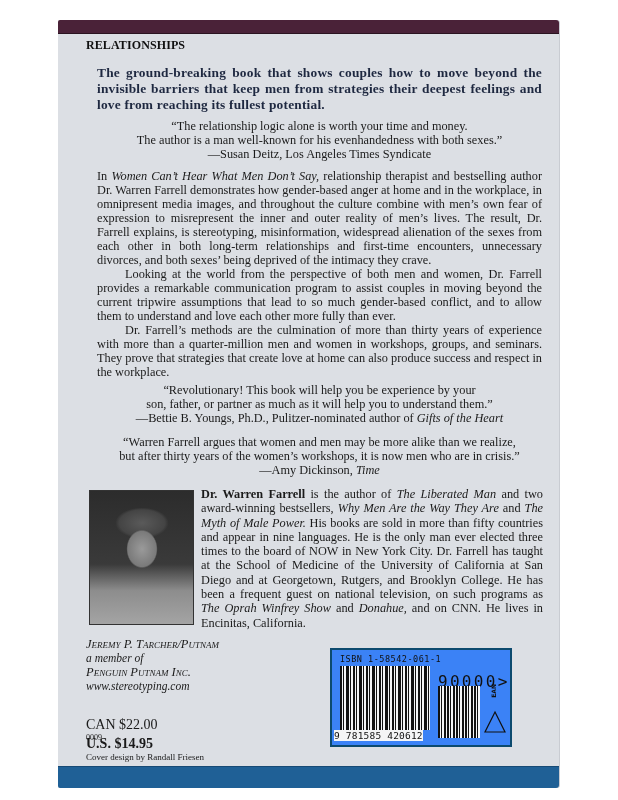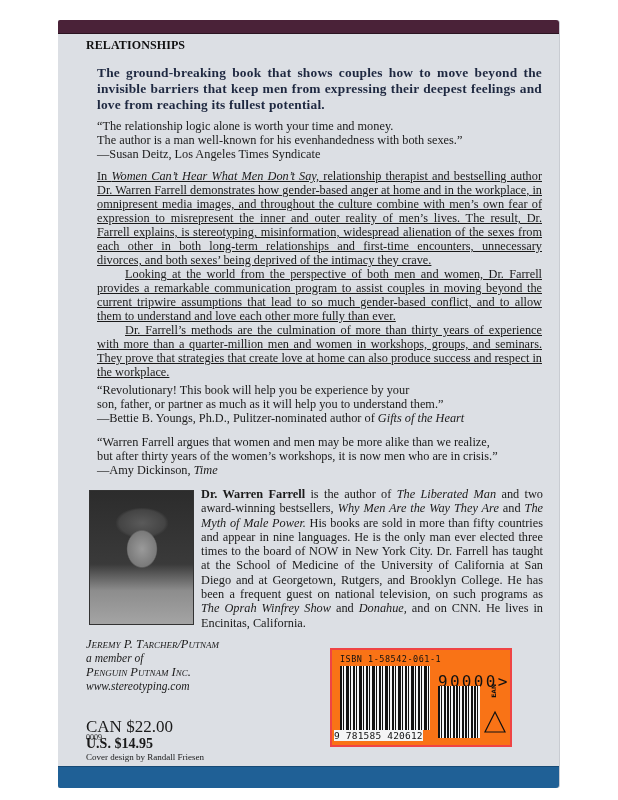--- a/index.html
+++ b/index.html
@@ -2,56 +2,56 @@
 <html><head>
 <meta charset="utf-8">
 <style>
   html, body { margin:0; padding:0; background:#ffffff; }
   body { width:618px; height:800px; position:relative; overflow:hidden; font-family:"Liberation Serif","DejaVu Serif",serif; color:#1a1a1a; }
   .book { position:absolute; left:58px; top:20px; width:501px; height:768px; background:#dcdfe4; border-radius:2px 3px 3px 2px; box-shadow: 1px 0 0 #c9ccd2; overflow:hidden; }
   .band-top { position:absolute; left:0; top:0; width:100%; height:13px; background:#4a2238; border-bottom:1px solid #2a1320; }
   .band-bottom { position:absolute; left:0; bottom:0; width:100%; height:21px; background:#1f6096; border-top:1px solid #174a75; }
   .category { position:absolute; left:28px; top:18px; font-size:12px; font-weight:bold; letter-spacing:0.1px; color:#111; }
   .headline { position:absolute; left:39px; top:45px; width:445px; font-size:13.4px; font-weight:bold; color:#1e2840; line-height:16px; text-align:justify; letter-spacing:0.2px; }
-  .quote { position:absolute; left:39px; width:445px; text-align:left; font-size:12.3px; line-height:14px; }
+  .quote { position:absolute; left:39px; width:445px; text-align:center; font-size:12.3px; line-height:14px; }
   .q1 { top:99px; }
   .q2 { top:363px; }
   .q3 { top:415px; }
-  .body { position:absolute; left:39px; top:149px; width:445px; font-size:12.3px; line-height:14px; text-align:justify;text-decoration:underline; }
+  .body { position:absolute; left:39px; top:149px; width:445px; font-size:12.3px; line-height:14px; text-align:justify; }
   .body p { margin:0; }
   .body p.indent { text-indent:28px; }
   .photo { position:absolute; left:31px; top:470px; width:103px; height:133px; border:1px solid #333; background:
       radial-gradient(ellipse 26px 32px at 52px 58px, #9a9a9a 0%, #7a7a7a 55%, transparent 60%),
       radial-gradient(ellipse 38px 22px at 52px 32px, #5a5a5a 0%, #444 60%, transparent 70%),
       linear-gradient(180deg, #2c2c2c 0%, #3a3a3a 55%, #8d8d8d 75%, #a4a4a4 100%); }
   .bio { position:absolute; left:143px; top:467px; width:342px; font-size:12.3px; line-height:14.3px; text-align:justify; }
   .publisher { position:absolute; left:28px; top:617px; font-size:11.5px; line-height:14px;font-style:italic; }
   .publisher .sc { font-variant:small-caps; font-size:12.5px; }
   .price-us { position:absolute; left:28px; top:716px; font-size:14px; font-weight:bold; }
-  .price-can { position:absolute; left:28px; top:697px; font-size:17px; }
+  .price-can { position:absolute; left:28px; top:697px; font-size:14px; }
   .code { position:absolute; left:28px; top:713px; font-size:8px; }
   .credit { position:absolute; left:28px; top:732px; font-size:9px; }
-  .barcode-box { position:absolute; left:272px; top:628px; width:178px; height:95px; background:#f97316; border:2px solid #ef4444; }
+  .barcode-box { position:absolute; left:272px; top:628px; width:178px; height:95px; background:#3b82f6; border:2px solid #0c4a6e; }
   .isbn-text { position:absolute; left:8px; top:4px; font-family:"DejaVu Sans Mono","Liberation Mono",monospace; font-size:8.5px; letter-spacing:0.5px; color:#111; }
   .bars-main { position:absolute; left:8px; top:16px; width:90px; height:64px; background:repeating-linear-gradient(90deg,#111 0 2px,#f4f5f6 2px 3px,#111 3px 4px,#f4f5f6 4px 6px,#111 6px 9px,#f4f5f6 9px 10px,#111 10px 11px,#f4f5f6 11px 13px); }
   .ean-digits { position:absolute; left:2px; top:80px; font-family:"DejaVu Sans Mono","Liberation Mono",monospace; font-size:9.5px; color:#111; letter-spacing:0.2px; background:#f4f5f6; }
   .addon-digits { position:absolute; left:106px; top:22px; font-family:"DejaVu Sans Mono","Liberation Mono",monospace; font-size:16px; letter-spacing:2.3px; color:#111; }
   .bars-addon { position:absolute; left:106px; top:36px; width:42px; height:52px; background:repeating-linear-gradient(90deg,#111 0 2px,#f4f5f6 2px 3px,#111 3px 4px,#f4f5f6 4px 6px,#111 6px 8px,#f4f5f6 8px 9px); }
   .ean-label { position:absolute; left:158px; top:34px; font-family:"DejaVu Sans","Liberation Sans",sans-serif; font-size:6px; font-weight:bold; writing-mode:vertical-rl; transform:rotate(180deg); color:#111; }
   .triangle-icon { position:absolute; left:151px; top:60px; width:24px; height:24px; }
 </style>
 </head>
 <body>
 
 <div class="book">
   <div class="band-top"></div>
 
   <div class="category">RELATIONSHIPS</div>
 
-  <div class="headline">The ground-breaking book that shows couples how to move beyond the invisible barriers that keep men from expressing their deepest feelings and love from reaching its fullest potential.</div>
+  <div class="headline">The ground-breaking book that shows couples how to move beyond the invisible barriers that keep men from strategies their deepest feelings and love from reaching its fullest potential.</div>
 
   <div class="quote q1">
     <div>“The relationship logic alone is worth your time and money.</div>
     <div>The author is a man well-known for his evenhandedness with both sexes.”</div>
     <div>—Susan Deitz, Los Angeles Times Syndicate</div>
   </div>
 
   <div class="body">
     <p><span>In </span><i>Women Can’t Hear What Men Don’t Say,</i><span> relationship therapist and bestselling author Dr. Warren Farrell demonstrates how gender-based anger at home and in the workplace, in omnipresent media images, and throughout the culture combine with men’s own fear of expression to misrepresent the inner and outer reality of men’s lives. The result, Dr. Farrell explains, is stereotyping, misinformation, widespread alienation of the sexes from each other in both long-term relationships and first-time encounters, unnecessary divorces, and both sexes’ being deprived of the intimacy they crave.</span></p>
     <p class="indent">Looking at the world from the perspective of both men and women, Dr. Farrell provides a remarkable communication program to assist couples in moving beyond the current tripwire assumptions that lead to so much gender-based conflict, and to allow them to understand and love each other more fully than ever.</p>

